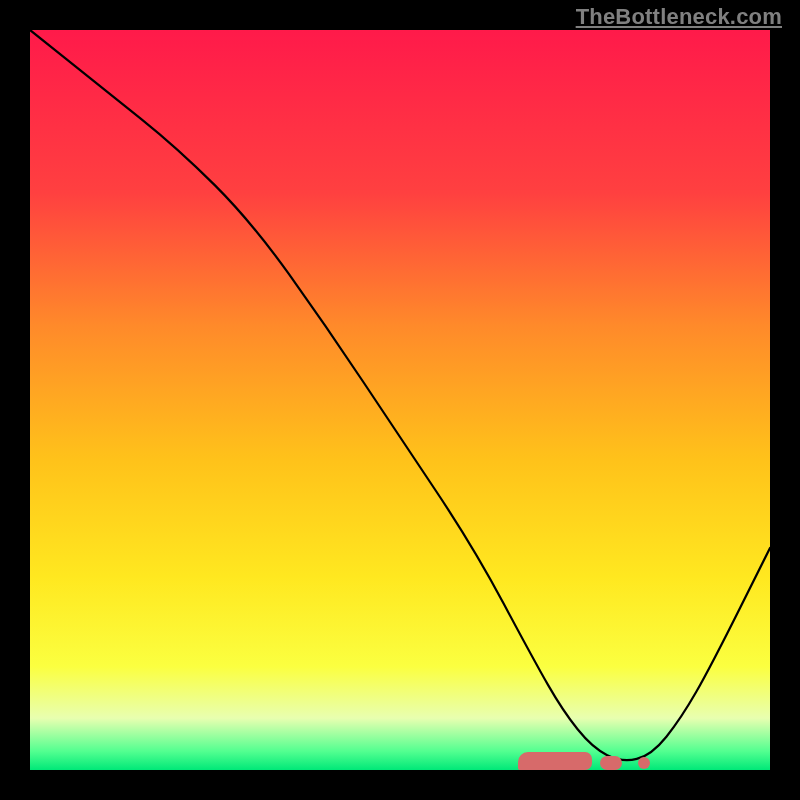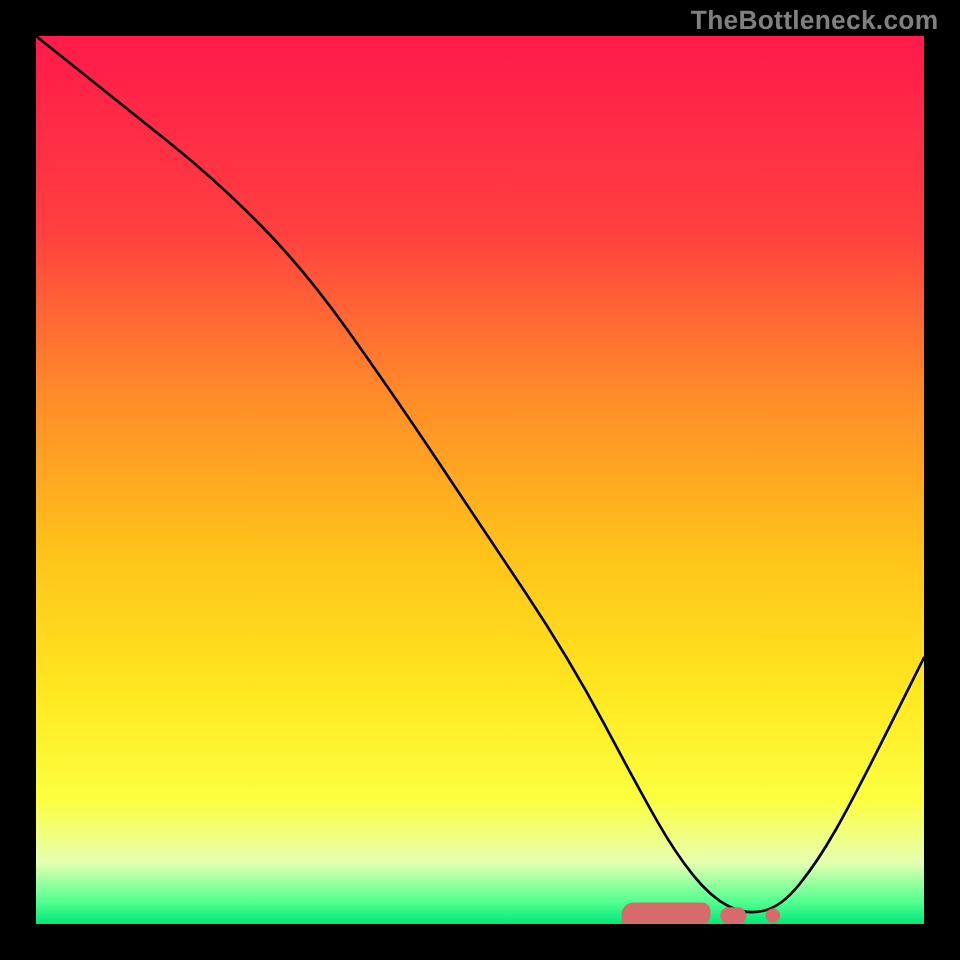--- a/index.html
+++ b/index.html
@@ -13,20 +13,21 @@
   .watermark {
     position: absolute;
     top: 4px;
     right: 18px;
     font-family: Arial, Helvetica, sans-serif;
     font-size: 22px;
     font-weight: bold;
     color: #808080;
     z-index: 5;
     letter-spacing: 0.2px;
+    text-decoration: underline;
   }
   .plot {
     position: absolute;
     left: 30px;
     top: 30px;
     width: 740px;
     height: 740px;
   }
   .gradient {
     position: absolute;

